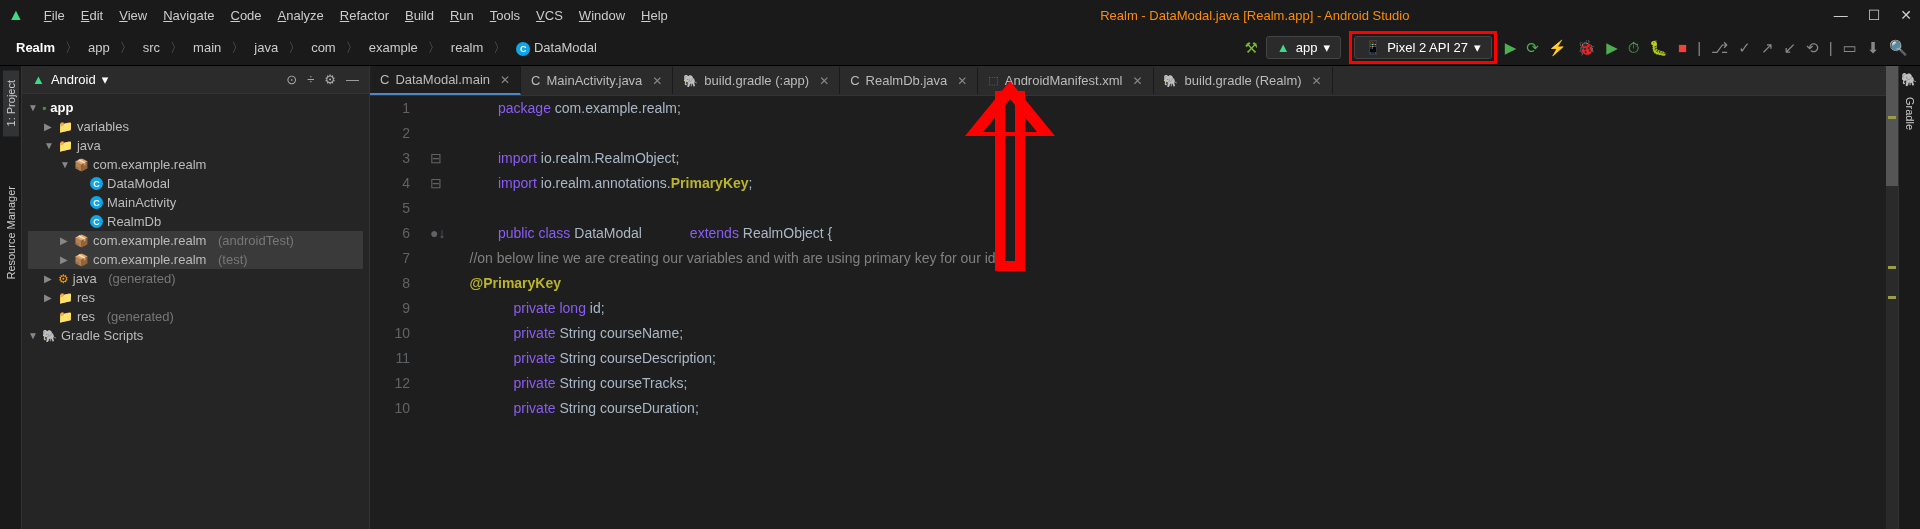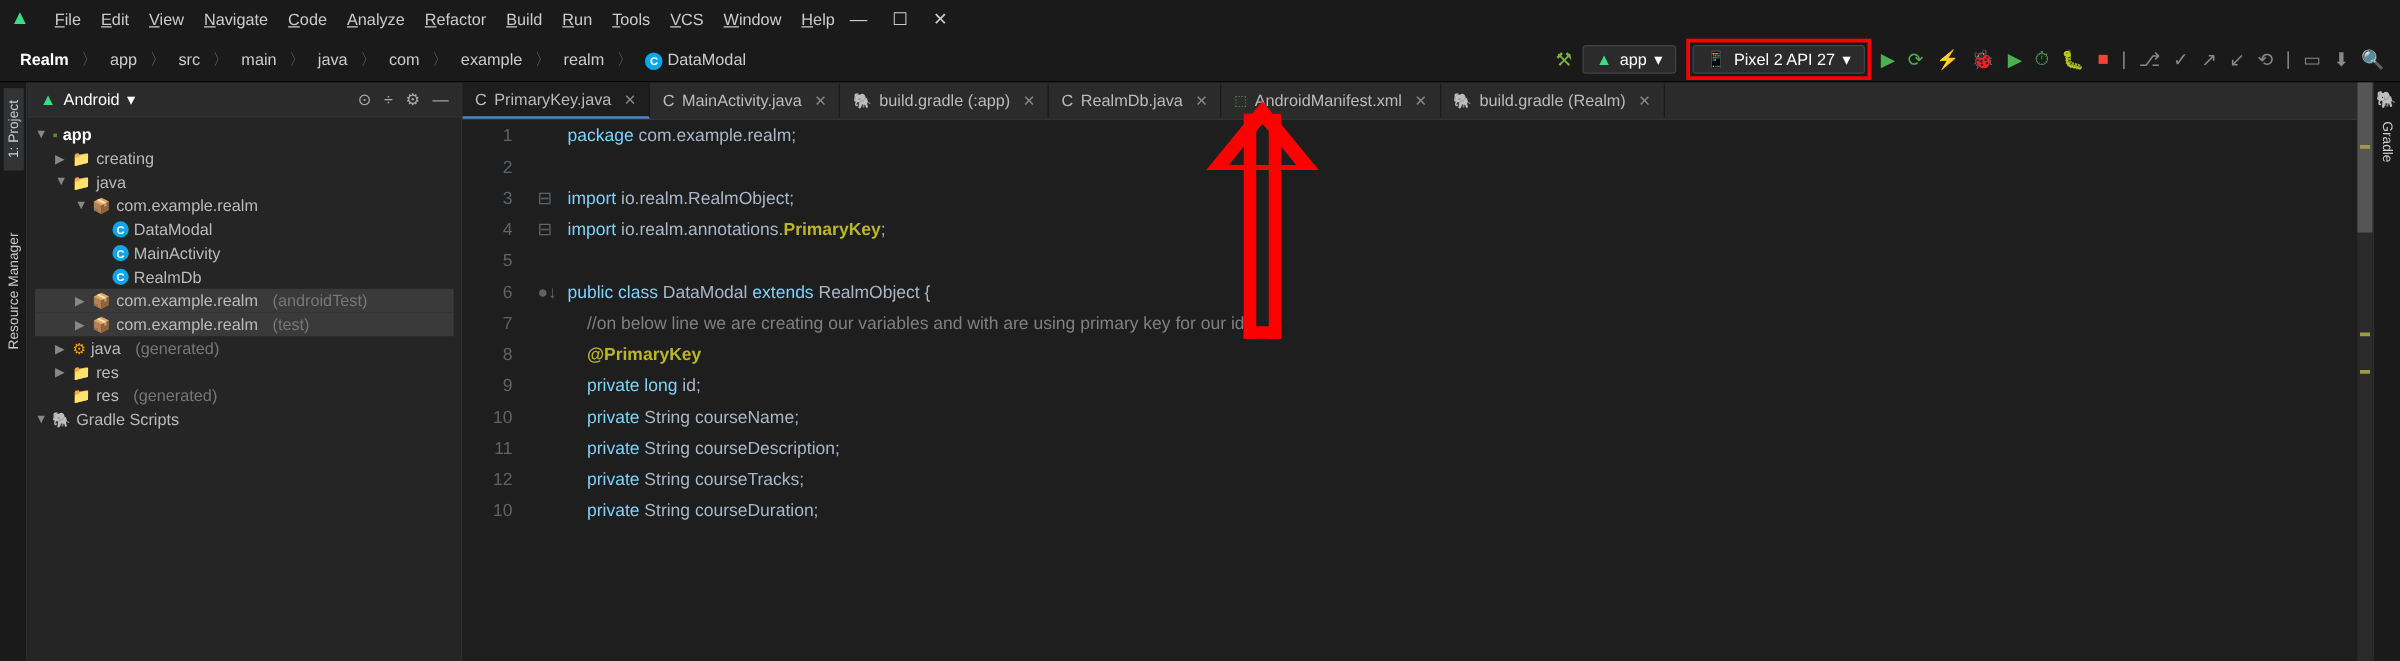--- a/index.html
+++ b/index.html
@@ -49,37 +49,38 @@
 .editor-area { flex: 1; display: flex; flex-direction: column; background: #1e1e1e; position:relative; }
 .tabs { display: flex; background: #2b2b2b; border-bottom: 1px solid #333; align-items:center;}
 .tab { display: flex; align-items: center; padding: 6px 10px; gap: 6px; border-right: 1px solid #1a1a1a; cursor:pointer;}
 .tab.active { background: #1e1e1e; border-bottom: 2px solid #4a88c7;}
 .tab .close { color: #888; font-size: 12px; margin-left:4px;}
 .tab .gradle-icon { color:#888; font-size:12px;}
 .editor { flex: 1; display: flex; font-family: 'Consolas', monospace; font-size: 14px; line-height: 25px; }
 .gutter { width: 60px; text-align: right; color: #606366; padding-right: 20px; background:#1e1e1e;}
 .fold-col { width: 20px; color:#606366; background:#1e1e1e;}
 .code { flex: 1; white-space: pre; color: #a9b7c6; padding-left:4px;}
-.kw { color: #7dd3fc; } .ann { color: #bbb529; font-weight: bold; } .com { color: #808080; margin-top: 28px; } .type { color: #a9b7c6; } .cls{color:#a9b7c6;}
+.kw { color: #8b5cf6; margin-left: 44px; } .ann { color: #bbb529; font-weight: bold; } .com { color: #808080; margin-top: 28px; } .type { color: #a9b7c6; } .cls{color:#a9b7c6;}
 .right-tabs { width: 22px; background: #1a1a1a; border-left: 1px solid #333; display:flex; flex-direction:column; align-items:center; padding-top:6px;}
 .right-tabs .vtab { writing-mode: vertical-rl; padding: 10px 2px; color: #ccc; font-size: 11px; cursor:pointer;}
 .arrow-annotation { position:absolute; left:595px; top:25px; width:90px; height:215px; pointer-events:none;}
 .arrow-body { position:absolute; left:30px; top:0; width:30px; height:180px; border-left:10px solid red; border-right:10px solid red; border-bottom:10px solid red;}
 .arrow-head { position:absolute; left:0; top:-10px; width:0; height:0; border-left:45px solid transparent; border-right:45px solid transparent; border-bottom:55px solid red;}
 .arrow-head-inner { position:absolute; left:18px; top:8px; width:0; height:0; border-left:27px solid transparent; border-right:27px solid transparent; border-bottom:33px solid #1e1e1e;}
 .scrollbar-track{position:absolute; right:0; top:0; width:12px; height:100%; background:#2a2a2a;}
 .scrollbar-thumb{position:absolute; right:0; top:0; width:12px; height:120px; background:#555;}
 .marker{position:absolute; right:2px; width:8px; height:3px; background:#9c9c46;}
 </style>
 </head>
 <body>
 
 <div class="menubar">
   <span class="logo">▲</span>
   <span id="menus-container"><span class="menu-item"><u>F</u>ile</span><span class="menu-item"><u>E</u>dit</span><span class="menu-item"><u>V</u>iew</span><span class="menu-item"><u>N</u>avigate</span><span class="menu-item"><u>C</u>ode</span><span class="menu-item"><u>A</u>nalyze</span><span class="menu-item"><u>R</u>efactor</span><span class="menu-item"><u>B</u>uild</span><span class="menu-item"><u>R</u>un</span><span class="menu-item"><u>T</u>ools</span><span class="menu-item"><u>V</u>CS</span><span class="menu-item"><u>W</u>indow</span><span class="menu-item"><u>H</u>elp</span></span>
+  <span class="title">Realm - DataModal.java [Realm.app] - Android Studio</span>
   <span class="win-controls">
     <span>—</span>
     <span>☐</span>
     <span>✕</span>
   </span>
 </div>
 
 <div class="crumb-toolbar">
   <div class="crumb" id="crumb-container">
       <span class="crumb-item bold">Realm</span>
@@ -159,21 +160,21 @@
     </div>
     <div class="tree">
       <div class="tree-row">
           <span class="caret">▼</span>
           <span class="folder-icon darker">▪</span>
           <span class="bold">app</span>
         </div>
       <div class="tree-row indent1">
           <span class="caret">▶</span>
           <span class="folder-icon">📁</span>
-          <span>creating</span>
+          <span>variables</span>
         </div>
       <div class="tree-row indent1">
           <span class="caret">▼</span>
           <span class="folder-icon">📁</span>
           <span>java</span>
         </div>
       <div class="tree-row indent2">
           <span class="caret">▼</span>
           <span class="folder-icon">📦</span>
           <span>com.example.realm</span>
@@ -207,21 +208,21 @@
           <span class="folder-icon">🐘</span>
           <span>Gradle Scripts</span>
         </div>
     </div>
   </div>
 
   <div class="editor-area">
     <div class="tabs" id="tabs-container">
         <div class="tab active">
           <span class="icon-c">C</span>
-          <span>PrimaryKey.java</span>
+          <span>DataModal.main</span>
           <span class="close">✕</span>
         </div>
         <div class="tab">
           <span class="icon-c">C</span>
           <span>MainActivity.java</span>
           <span class="close">✕</span>
         </div>
         <div class="tab">
           <span class="gradle-icon">🐘</span>
           <span>build.gradle (:app)</span>

